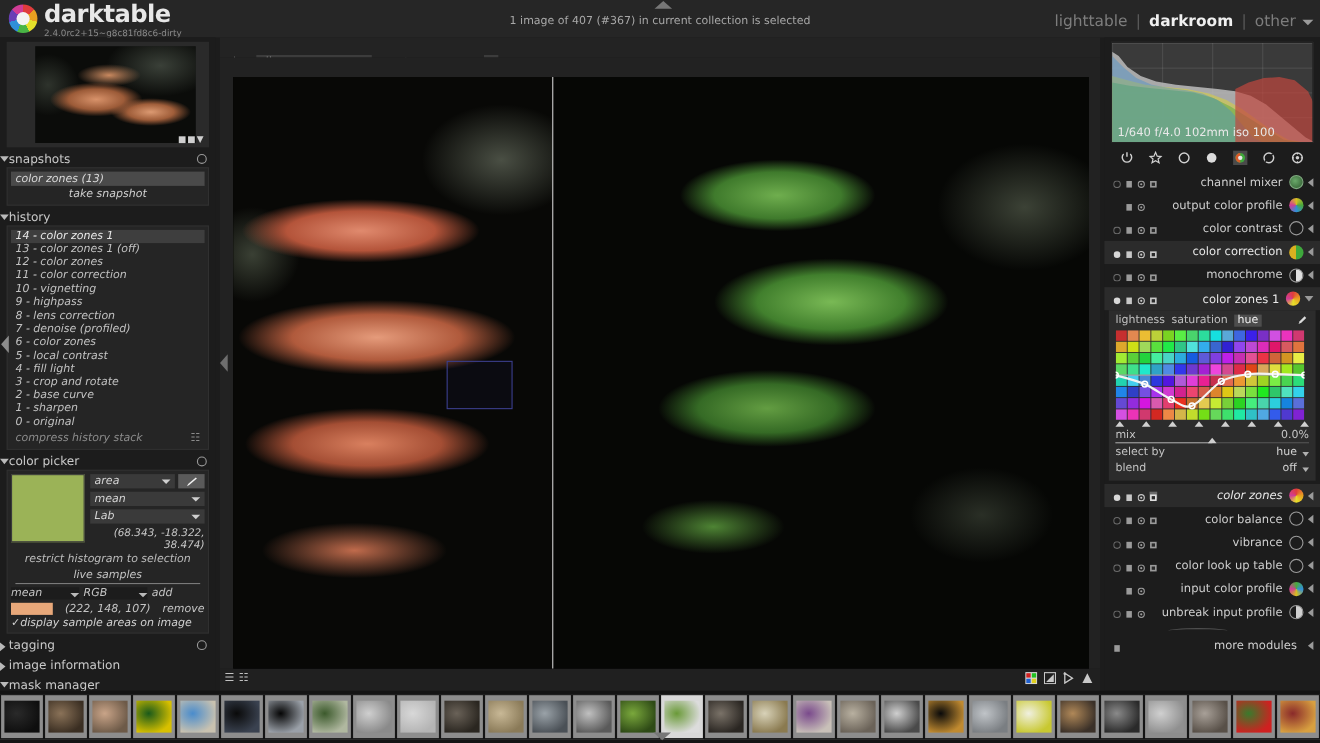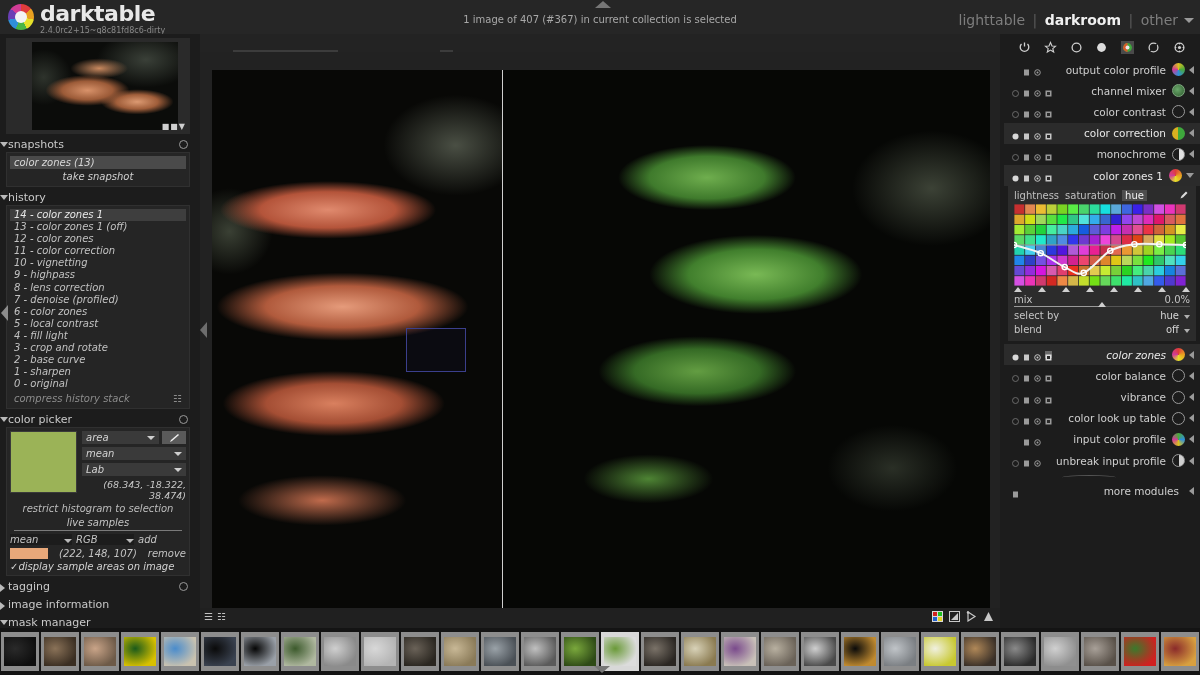--- a/index.html
+++ b/index.html
@@ -440,20 +440,31 @@
       </span>
       <span class="bc-ic">
         <svg width="11" height="11" viewBox="0 0 11 11">
             <path d="M5.5 1 L10 10 L1 10 Z" fill="#c8c8c8"></path>
           </svg>
       </span>
     </div>
   </div>
 
   <div id="right">
+    <div id="histo">
+      <div id="histo-grid"></div>
+      <svg width="184" height="92" viewBox="0 0 184 92" style="position:absolute;left:0;top:0;">
+        <path d="M0,8 L6,12 L14,22 L26,30 L40,35 L58,38 L78,40 L96,42 L112,44 L126,48 L140,56 L152,66 L164,76 L176,86 L184,90 L184,92 L0,92 Z" fill="#bdbdbd" opacity="0.85"></path>
+        <path d="M0,30 L14,34 L30,38 L48,40 L68,42 L88,46 L104,52 L118,60 L132,70 L146,80 L160,88 L184,92 L184,92 L0,92 Z" fill="#d9d23a" opacity="0.55"></path>
+        <path d="M0,36 L16,39 L34,41 L54,43 L74,45 L92,50 L108,58 L124,68 L140,78 L156,88 L184,92 L184,92 L0,92 Z" fill="#4aa83c" opacity="0.45"></path>
+        <path d="M0,12 L10,22 L22,32 L36,38 L52,41 L68,43 L82,46 L96,52 L108,62 L118,74 L128,86 L140,92 L0,92 Z" fill="#3f8fd0" opacity="0.40"></path>
+        <path d="M112,42 L124,36 L138,32 L152,31 L166,34 L178,44 L184,56 L184,92 L112,92 Z" fill="#c0473f" opacity="0.70"></path>
+      </svg>
+      <div id="histo-exif">1/640 f/4.0 102mm iso 100</div>
+    </div>
 
     <div id="mod-icons">
       <span class="mi">
         <svg width="13" height="13" viewBox="0 0 13 13">
             <path d="M6.5 1.5 L6.5 5.5" stroke="#d0d0d0" stroke-width="1.3" fill="none"></path>
             <path d="M3.5 3 A4.3 4.3 0 1 0 9.5 3" stroke="#d0d0d0" stroke-width="1.3" fill="none"></path>
           </svg>
       </span>
       <span class="mi">
         <svg width="13" height="13" viewBox="0 0 13 13">
@@ -487,54 +498,54 @@
         <svg width="13" height="13" viewBox="0 0 13 13">
             <circle cx="6.5" cy="6.5" r="4.4" fill="none" stroke="#d0d0d0" stroke-width="1.3"></circle>
             <circle cx="6.5" cy="6.5" r="1.6" fill="#d0d0d0"></circle>
             <path d="M6.5 2 L6.5 3.4 M6.5 9.6 L6.5 11 M2 6.5 L3.4 6.5 M9.6 6.5 L11 6.5" stroke="#d0d0d0" stroke-width="1"></path>
           </svg>
       </span>
     </div>
 
     <div class="mod-row">
       <span class="mod-ctrls">
-        <span class="mc"></span>
+        <span class="mc"><svg width="7" height="7">
+              <circle cx="3.5" cy="3.5" r="3" fill="none" stroke="#6a6a6a" stroke-width="1"></circle>
+            </svg></span>
         <span class="mc"><svg width="7" height="7">
               <rect x="1" y="0.5" width="5" height="6" fill="#9a9a9a"></rect>
             </svg></span>
         <span class="mc"><svg width="7" height="7">
               <circle cx="3.5" cy="3.5" r="2.8" fill="none" stroke="#9a9a9a" stroke-width="1"></circle>
               <circle cx="3.5" cy="3.5" r="1" fill="#9a9a9a"></circle>
             </svg></span>
+        <span class="mc"><svg width="7" height="7">
+              <rect x="0.5" y="0.5" width="6" height="6" fill="#9a9a9a"></rect>
+              <rect x="2" y="2" width="3" height="3" fill="#2a2a2a"></rect>
+            </svg></span>
+      </span>
+      <span class="mod-name">channel mixer</span>
+      <span class="mod-badge" style="border-color:#7fa97f;background:radial-gradient(circle at 40% 40%,#6aa86a,#2e5a2e)"></span>
+      <span class="mod-caret"></span>
+    </div>
+
+    <div class="mod-row">
+      <span class="mod-ctrls">
+        <span class="mc"></span>
+        <span class="mc"><svg width="7" height="7">
+              <rect x="1" y="0.5" width="5" height="6" fill="#9a9a9a"></rect>
+            </svg></span>
+        <span class="mc"><svg width="7" height="7">
+              <circle cx="3.5" cy="3.5" r="2.8" fill="none" stroke="#9a9a9a" stroke-width="1"></circle>
+              <circle cx="3.5" cy="3.5" r="1" fill="#9a9a9a"></circle>
+            </svg></span>
         <span class="mc"></span>
       </span>
       <span class="mod-name">output color profile</span>
       <span class="mod-badge" style="border:none;background:conic-gradient(#d8c020,#4aa83c,#2f8fd8,#d03c96,#d8c020)"></span>
-      <span class="mod-caret"></span>
-    </div>
-
-    <div class="mod-row">
-      <span class="mod-ctrls">
-        <span class="mc"><svg width="7" height="7">
-              <circle cx="3.5" cy="3.5" r="3" fill="none" stroke="#6a6a6a" stroke-width="1"></circle>
-            </svg></span>
-        <span class="mc"><svg width="7" height="7">
-              <rect x="1" y="0.5" width="5" height="6" fill="#9a9a9a"></rect>
-            </svg></span>
-        <span class="mc"><svg width="7" height="7">
-              <circle cx="3.5" cy="3.5" r="2.8" fill="none" stroke="#9a9a9a" stroke-width="1"></circle>
-              <circle cx="3.5" cy="3.5" r="1" fill="#9a9a9a"></circle>
-            </svg></span>
-        <span class="mc"><svg width="7" height="7">
-              <rect x="0.5" y="0.5" width="6" height="6" fill="#9a9a9a"></rect>
-              <rect x="2" y="2" width="3" height="3" fill="#2a2a2a"></rect>
-            </svg></span>
-      </span>
-      <span class="mod-name">channel mixer</span>
-      <span class="mod-badge" style="border-color:#7fa97f;background:radial-gradient(circle at 40% 40%,#6aa86a,#2e5a2e)"></span>
       <span class="mod-caret"></span>
     </div>
 
     <div class="mod-row">
       <span class="mod-ctrls">
         <span class="mc"><svg width="7" height="7">
               <circle cx="3.5" cy="3.5" r="3" fill="none" stroke="#6a6a6a" stroke-width="1"></circle>
             </svg></span>
         <span class="mc"><svg width="7" height="7">
               <rect x="1" y="0.5" width="5" height="6" fill="#9a9a9a"></rect>

